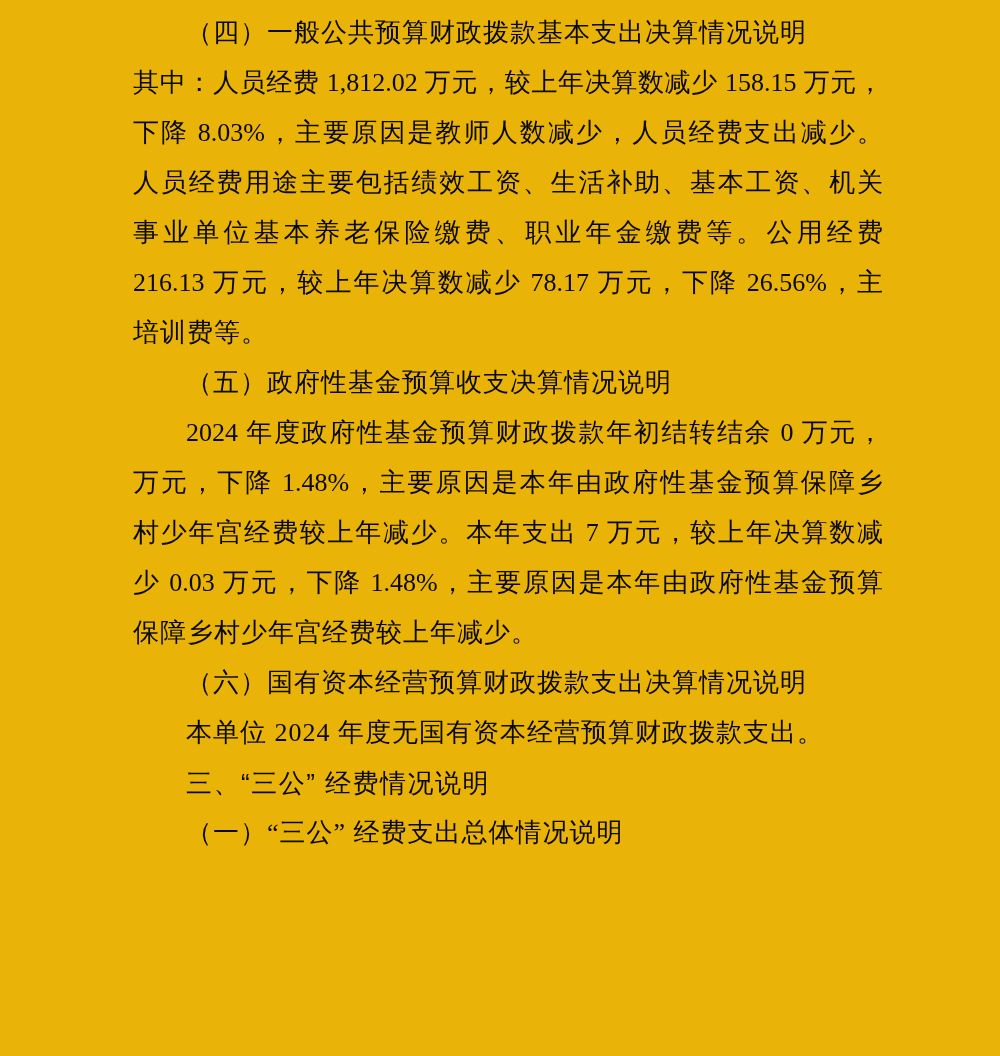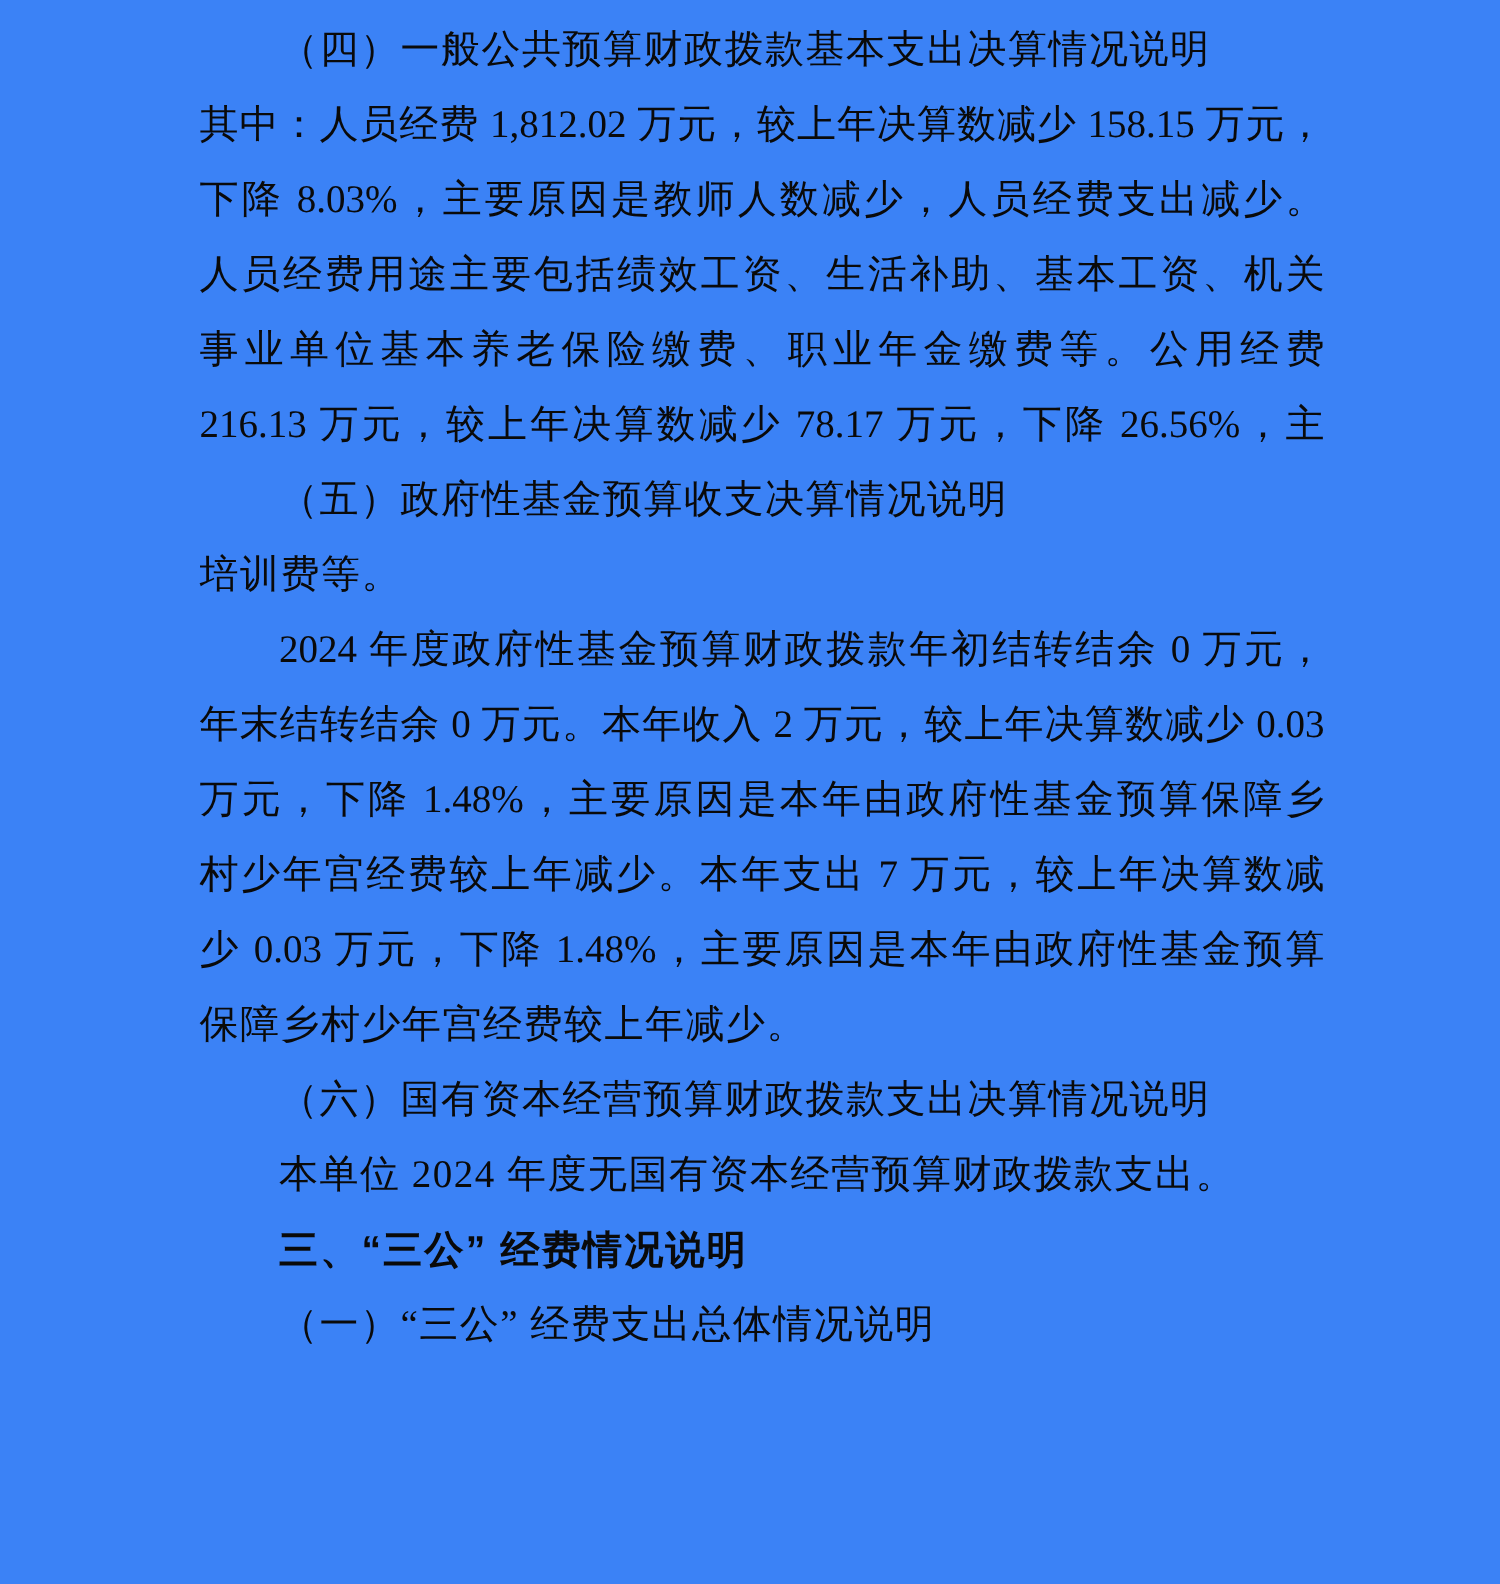--- a/index.html
+++ b/index.html
@@ -37,38 +37,37 @@
     text-align: justify;
     text-align-last: justify;
     letter-spacing: 0;
   }
   .line.indent {
     box-sizing: border-box;
     padding-left: 53px; 
   }
   .line.bold {
     font-family: "Liberation Sans", "DejaVu Sans", sans-serif;
-    font-weight: 700;
+    font-weight: 400;
     letter-spacing: 1.5px;
   }
 </style>
 </head>
 <body>
 
-<div class="doc-page" id="doc-page" style="background: #3b82f6;">
+<div class="doc-page" id="doc-page" style="background: #eab308;">
     <div class="line indent">（四）一般公共预算财政拨款基本支出决算情况说明</div>
     <div class="line justify">其中：人员经费 1,812.02 万元，较上年决算数减少 158.15 万元，</div>
     <div class="line justify">下降 8.03%，主要原因是教师人数减少，人员经费支出减少。</div>
     <div class="line justify">人员经费用途主要包括绩效工资、生活补助、基本工资、机关</div>
     <div class="line justify">事业单位基本养老保险缴费、职业年金缴费等。公用经费</div>
     <div class="line justify">216.13 万元，较上年决算数减少 78.17 万元，下降 26.56%，主</div>
+    <div class="line">培训费等。</div>
     <div class="line indent">（五）政府性基金预算收支决算情况说明</div>
-    <div class="line">培训费等。</div>
     <div class="line indent justify">2024 年度政府性基金预算财政拨款年初结转结余 0 万元，</div>
-    <div class="line justify">年末结转结余 0 万元。本年收入 2 万元，较上年决算数减少 0.03</div>
     <div class="line justify">万元，下降 1.48%，主要原因是本年由政府性基金预算保障乡</div>
     <div class="line justify">村少年宫经费较上年减少。本年支出 7 万元，较上年决算数减</div>
     <div class="line justify">少 0.03 万元，下降 1.48%，主要原因是本年由政府性基金预算</div>
     <div class="line">保障乡村少年宫经费较上年减少。</div>
     <div class="line indent">（六）国有资本经营预算财政拨款支出决算情况说明</div>
     <div class="line indent">本单位 2024 年度无国有资本经营预算财政拨款支出。</div>
     <div class="line indent bold">三、“三公” 经费情况说明</div>
     <div class="line indent">（一）“三公” 经费支出总体情况说明</div>
   </div>
 

